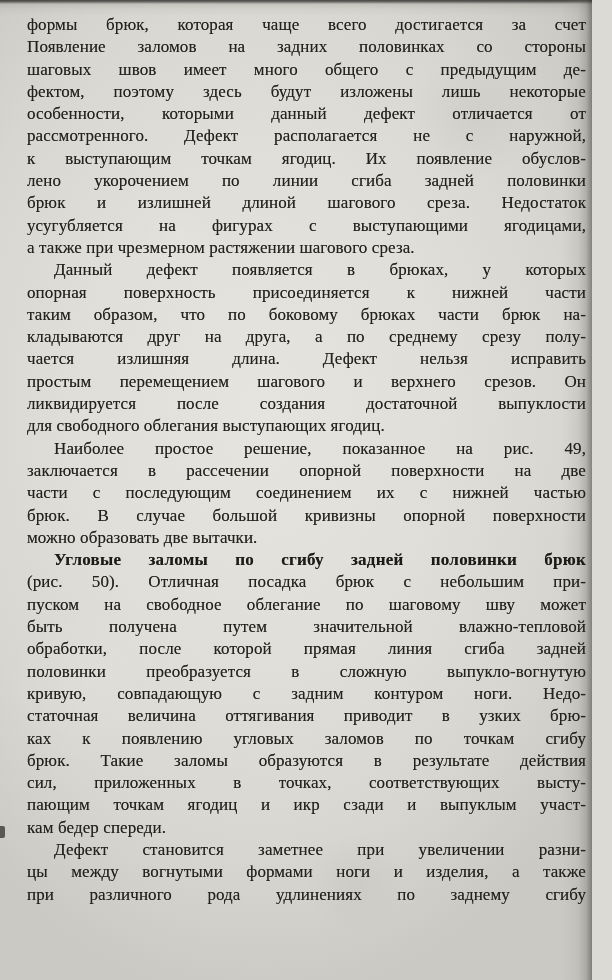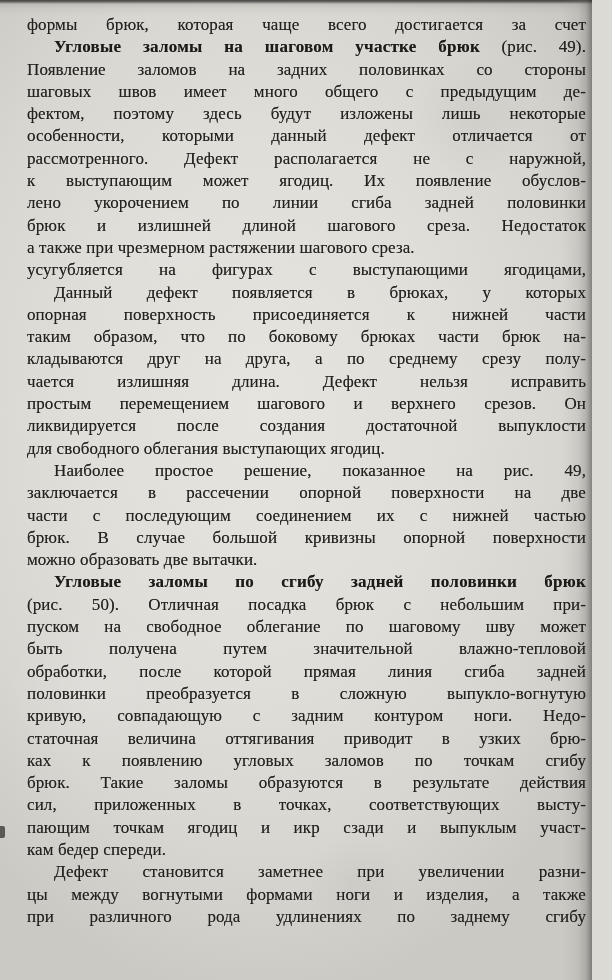--- a/index.html
+++ b/index.html
@@ -75,31 +75,30 @@
   }
 </style>
 </head>
 <body>
 
 <div class="page">
   <div class="mottle"></div>
   <div class="edge-artifact"></div>
   <div class="text-block">
       <div class="line">формы брюк, которая чаще всего достигается за счет</div>
-      <div class="line indent"><b>Угловые заломы на шаговом участке брюк</b> (рис. 49).</div>
       <div class="line">Появление заломов на задних половинках со стороны</div>
       <div class="line">шаговых швов имеет много общего с предыдущим де-</div>
       <div class="line">фектом, поэтому здесь будут изложены лишь некоторые</div>
       <div class="line">особенности, которыми данный дефект отличается от</div>
       <div class="line">рассмотренного. Дефект располагается не с наружной,</div>
-      <div class="line">к выступающим может ягодиц. Их появление обуслов-</div>
+      <div class="line">к выступающим точкам ягодиц. Их появление обуслов-</div>
       <div class="line">лено укорочением по линии сгиба задней половинки</div>
       <div class="line">брюк и излишней длиной шагового среза. Недостаток</div>
+      <div class="line">усугубляется на фигурах с выступающими ягодицами,</div>
       <div class="line last">а также при чрезмерном растяжении шагового среза.</div>
-      <div class="line">усугубляется на фигурах с выступающими ягодицами,</div>
       <div class="line indent">Данный дефект появляется в брюках, у которых</div>
       <div class="line">опорная поверхность присоединяется к нижней части</div>
       <div class="line">таким образом, что по боковому брюках части брюк на-</div>
       <div class="line">кладываются друг на друга, а по среднему срезу полу-</div>
       <div class="line">чается излишняя длина. Дефект нельзя исправить</div>
       <div class="line">простым перемещением шагового и верхнего срезов. Он</div>
       <div class="line">ликвидируется после создания достаточной выпуклости</div>
       <div class="line last">для свободного облегания выступающих ягодиц.</div>
       <div class="line indent">Наиболее простое решение, показанное на рис. 49,</div>
       <div class="line">заключается в рассечении опорной поверхности на две</div>

